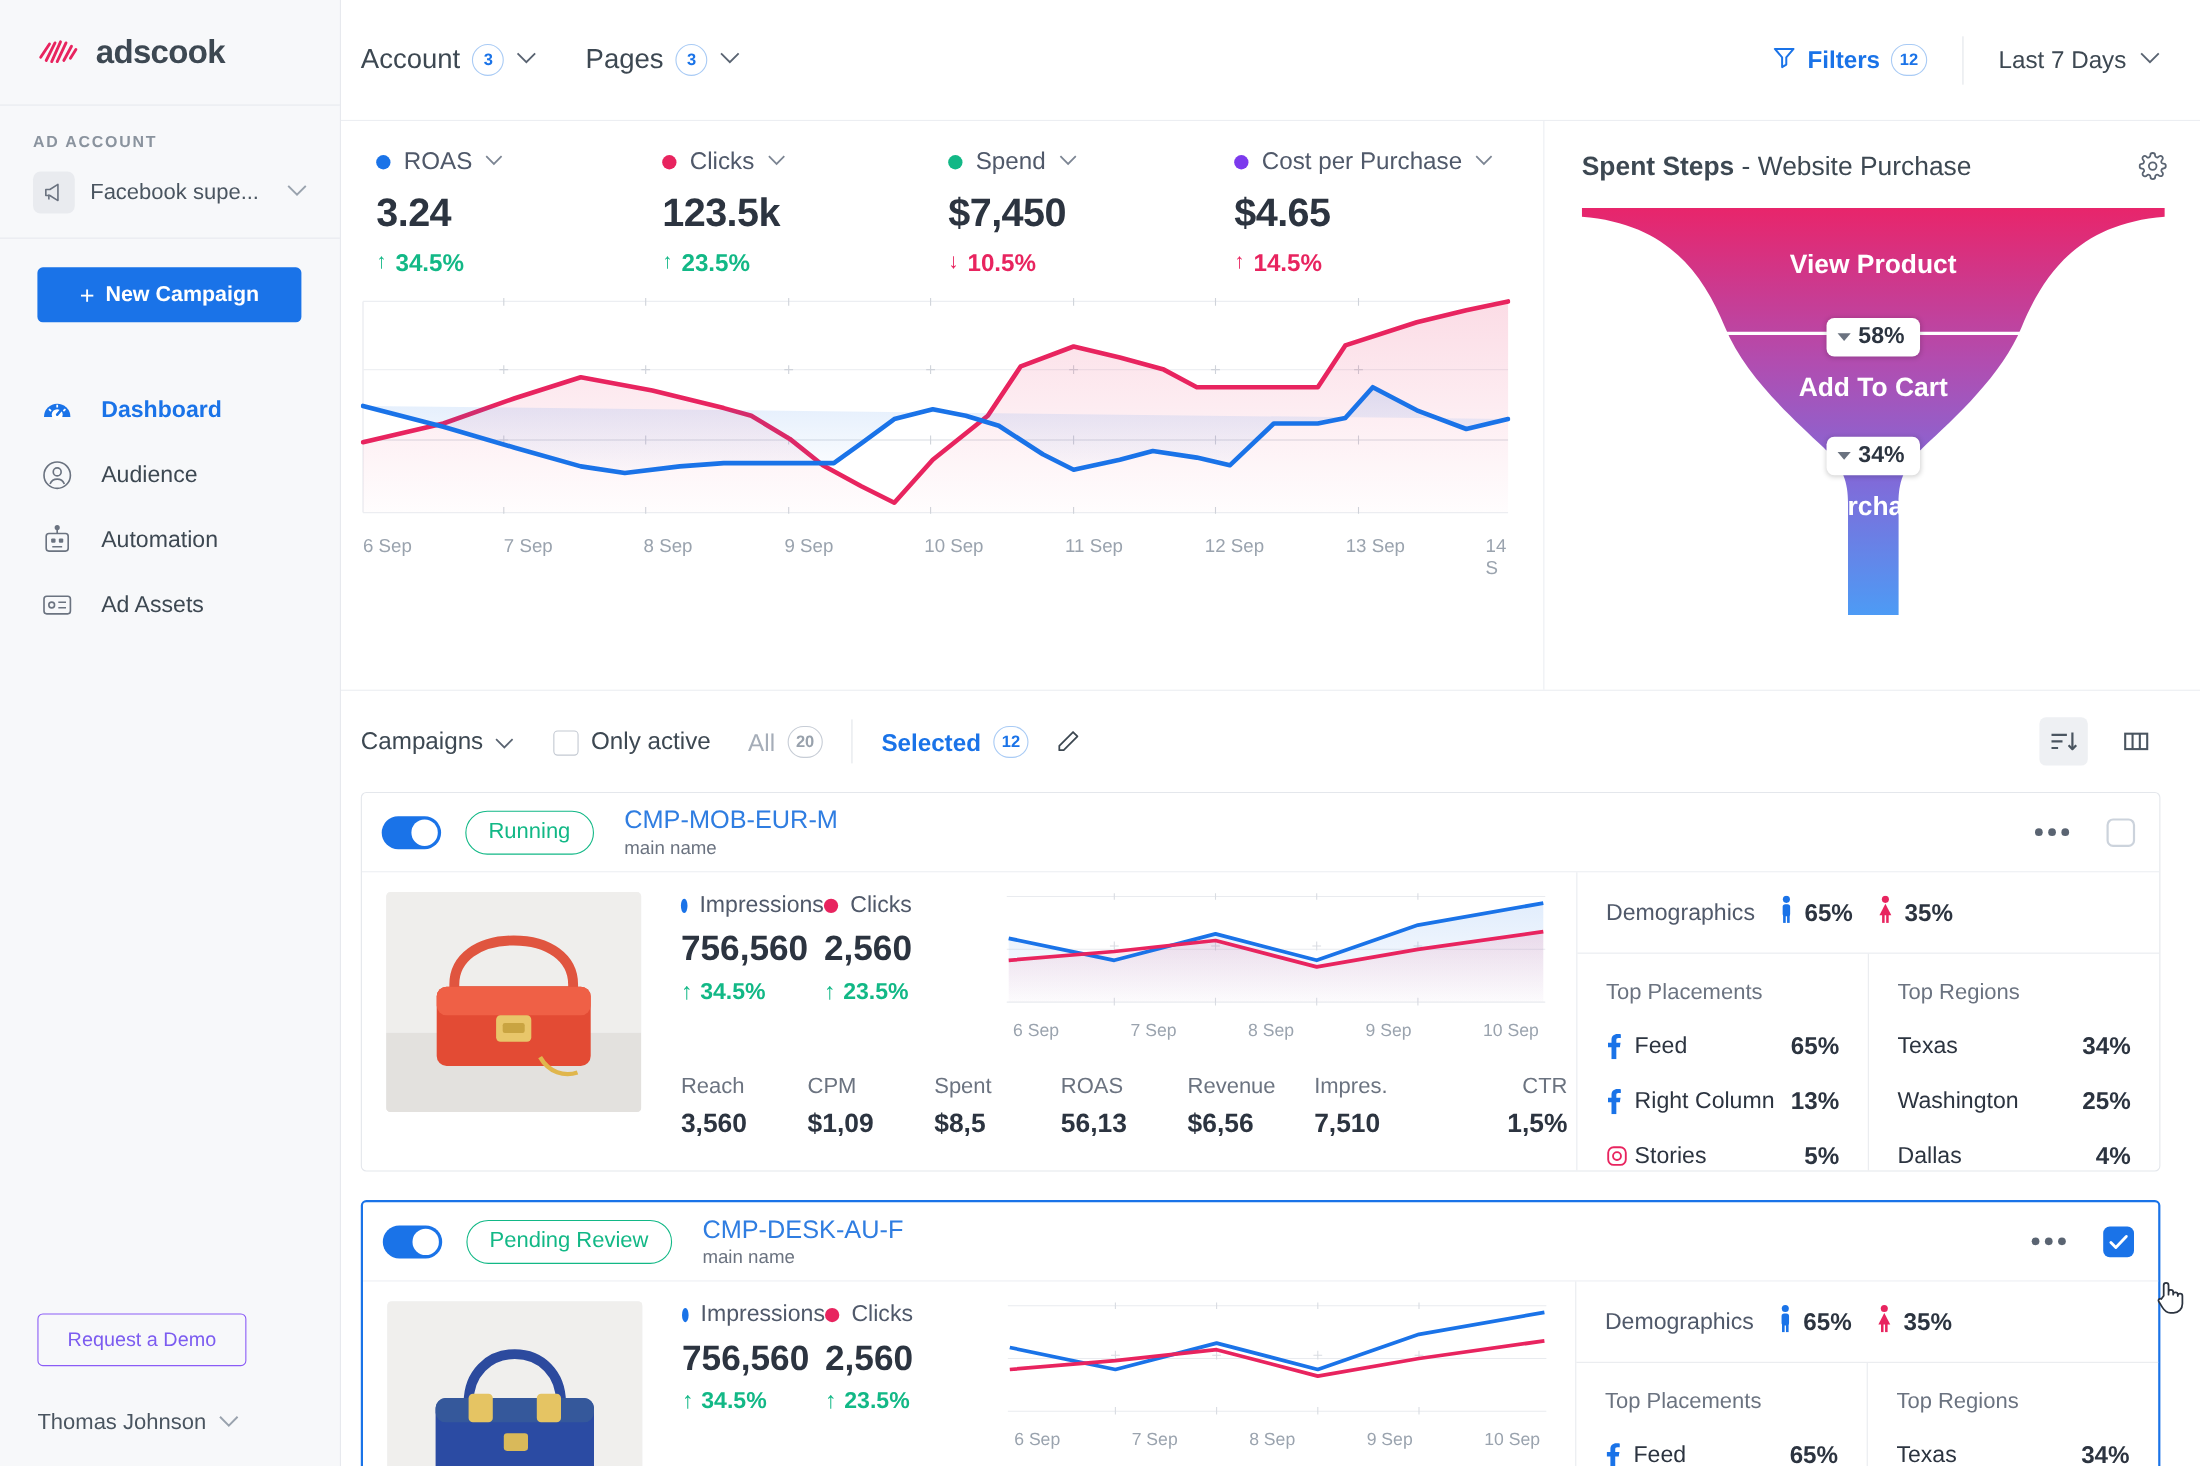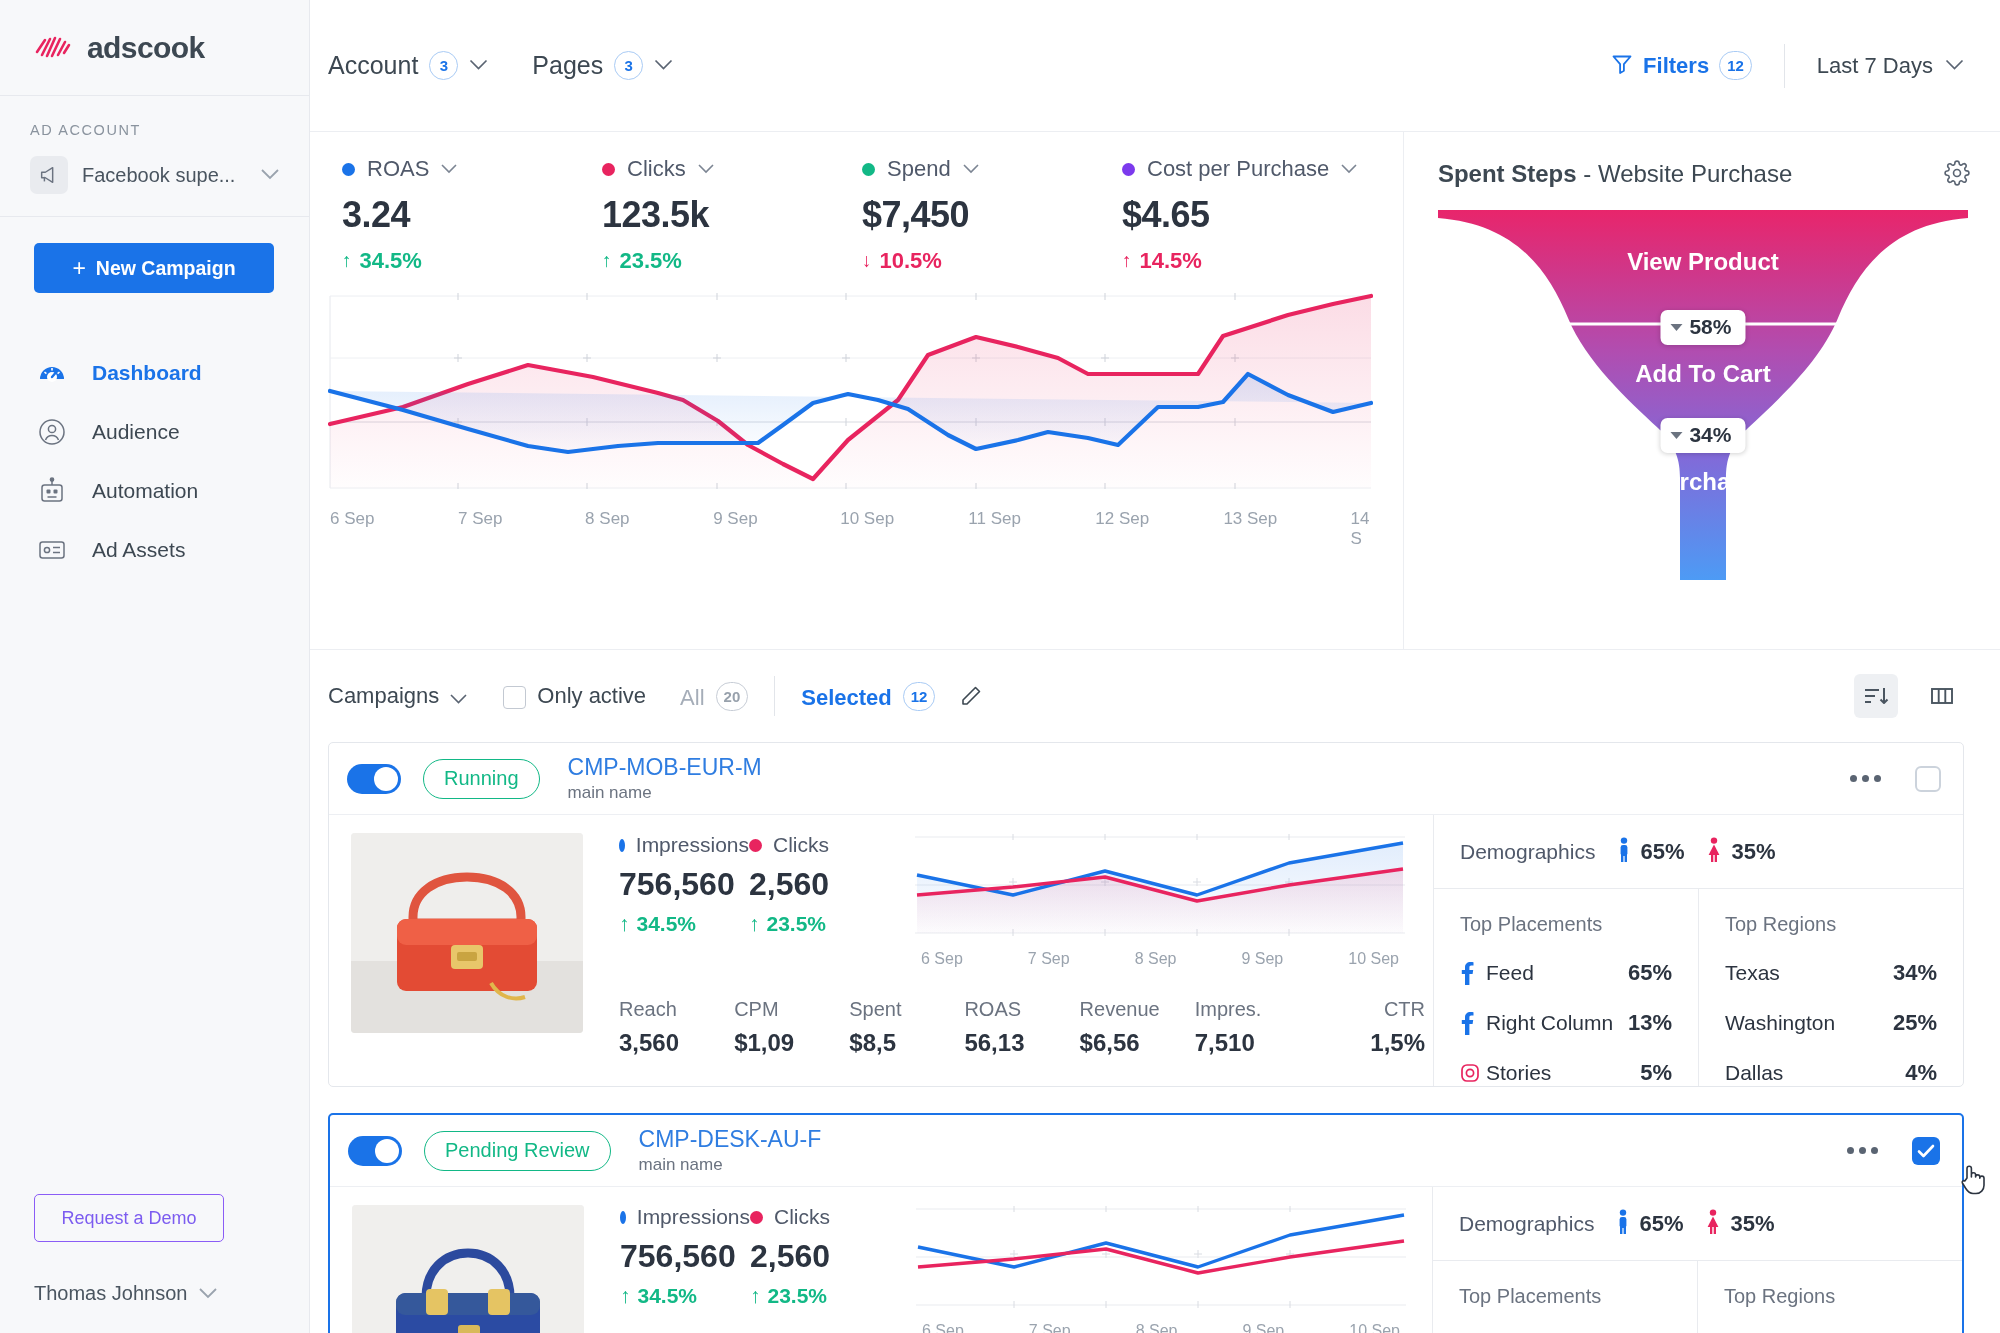--- a/index.html
+++ b/index.html
@@ -22,21 +22,21 @@
   }
   .logo-row {
     height: 96px; display: flex; align-items: center;
     padding-left: 34px; border-bottom: 1px solid #e7e9ee;
     gap: 13px;
   }
   .logo-mark { width: 40px; height: 32px; }
   .logo-text { font-size: 30px; font-weight: 600; color: #3d4852; letter-spacing: -.6px; }
 
   .acct-block { padding: 26px 30px 22px 30px; border-bottom: 1px solid #e7e9ee; }
-  .acct-label { font-size: 14.5px; letter-spacing: 1.6px; color: #8a939e; font-weight: 400; }
+  .acct-label { font-size: 14.5px; letter-spacing: 1.6px; color: #8a939e; font-weight: 700; }
   .acct-row { display: flex; align-items: center; margin-top: 18px; gap: 14px; }
   .acct-icon {
     width: 38px; height: 38px; border-radius: 7px; background: #e9ebef;
     display: flex; align-items: center; justify-content: center;
   }
   .acct-name { font-size: 20px; color: #4a5560; flex: 1; }
   .chev { color: #9aa3ae; }
 
   .newcamp-wrap { padding: 26px 30px 0 34px; }
   .btn-newcamp {
@@ -62,21 +62,21 @@
     background: transparent; color: #7c5cf0; font-size: 18px; cursor: pointer;
     font-family: "Liberation Sans", sans-serif;
   }
   .user-row { margin-top: 40px; display: flex; align-items: center; gap: 12px; cursor: pointer; }
   .user-name { font-size: 20px; color: #4a5560; }
 
   
   .main { flex: 1; height: 1333px; overflow: hidden; background: #fff; position: relative; }
 
   .topbar {
-    height: 132px; display: flex; align-items: center; padding: 0 36px 0 18px;
+    height: 110px; display: flex; align-items: center; padding: 0 36px 0 18px;
     border-bottom: 1px solid #eceef2;
   }
   .top-left { display: flex; align-items: center; gap: 44px; }
   .top-drop { display: flex; align-items: center; gap: 11px; cursor: pointer; }
   .top-drop-label { font-size: 25px; color: #3d4852; }
   .pill-count {
     min-width: 29px; height: 29px; padding: 0 7px; border-radius: 15px;
     border: 1.4px solid #a9cbf5; color: #1a73e8; font-size: 15px; font-weight: 600;
     display: flex; align-items: center; justify-content: center;
   }

